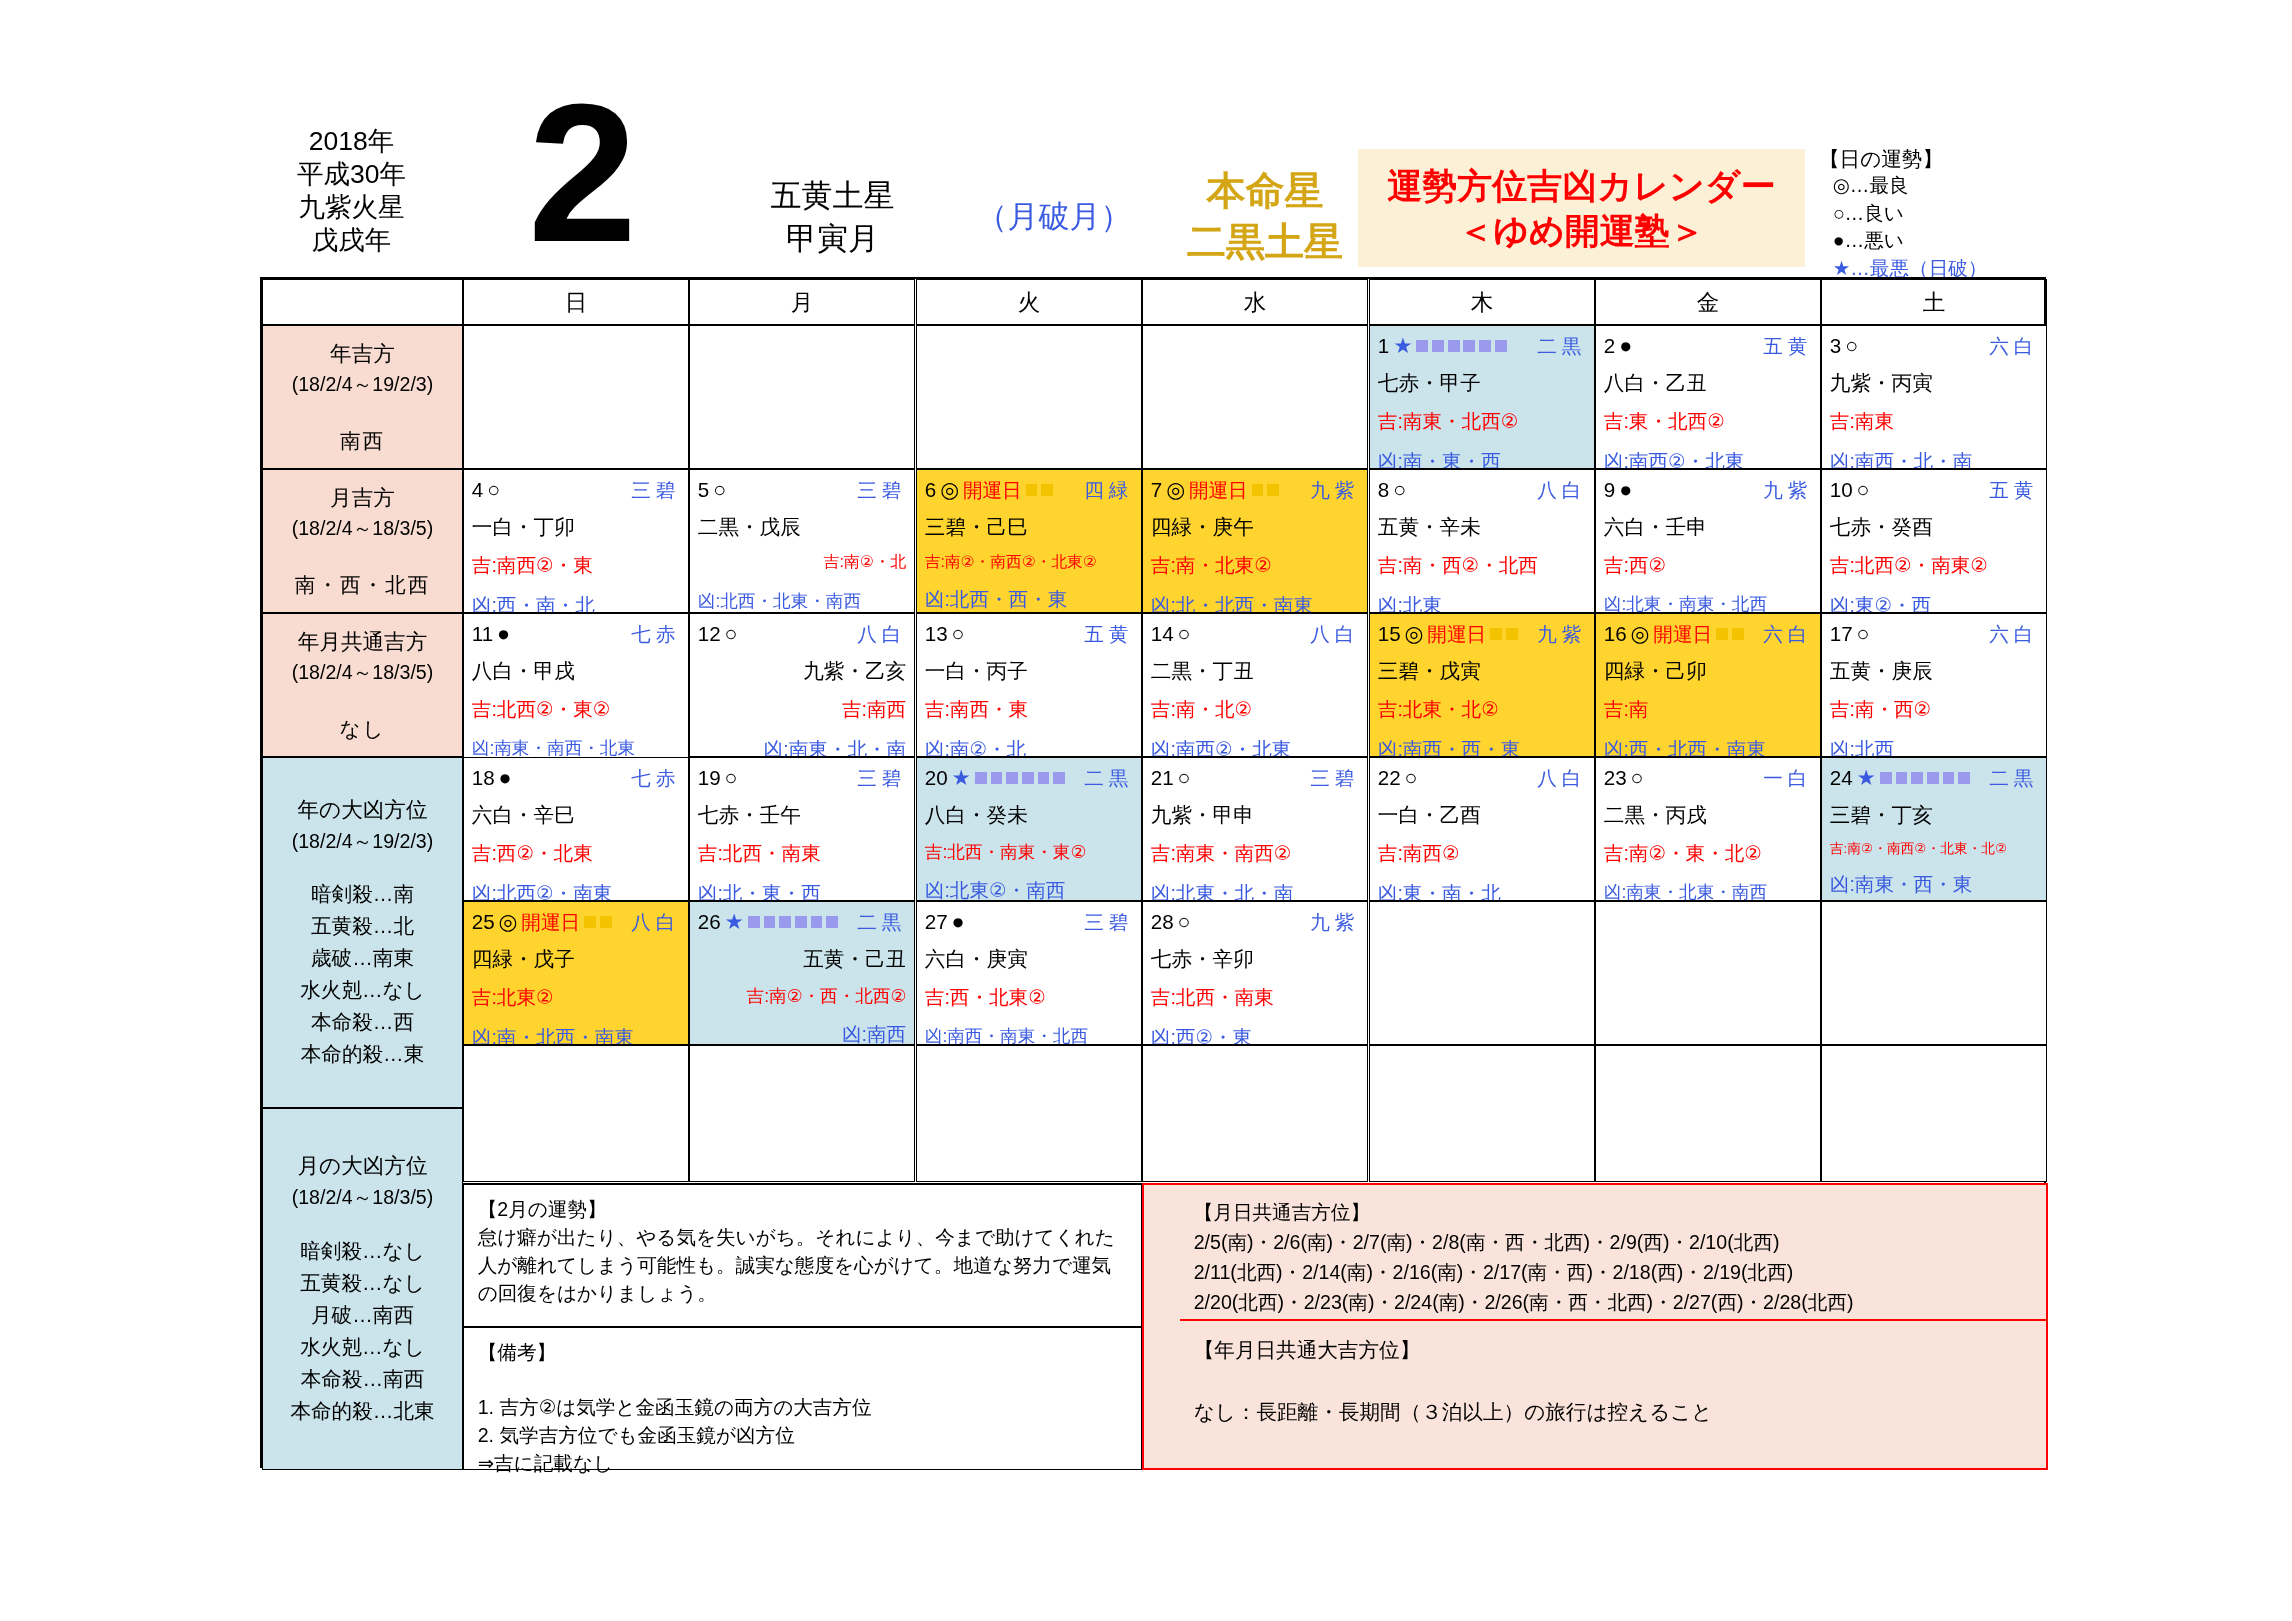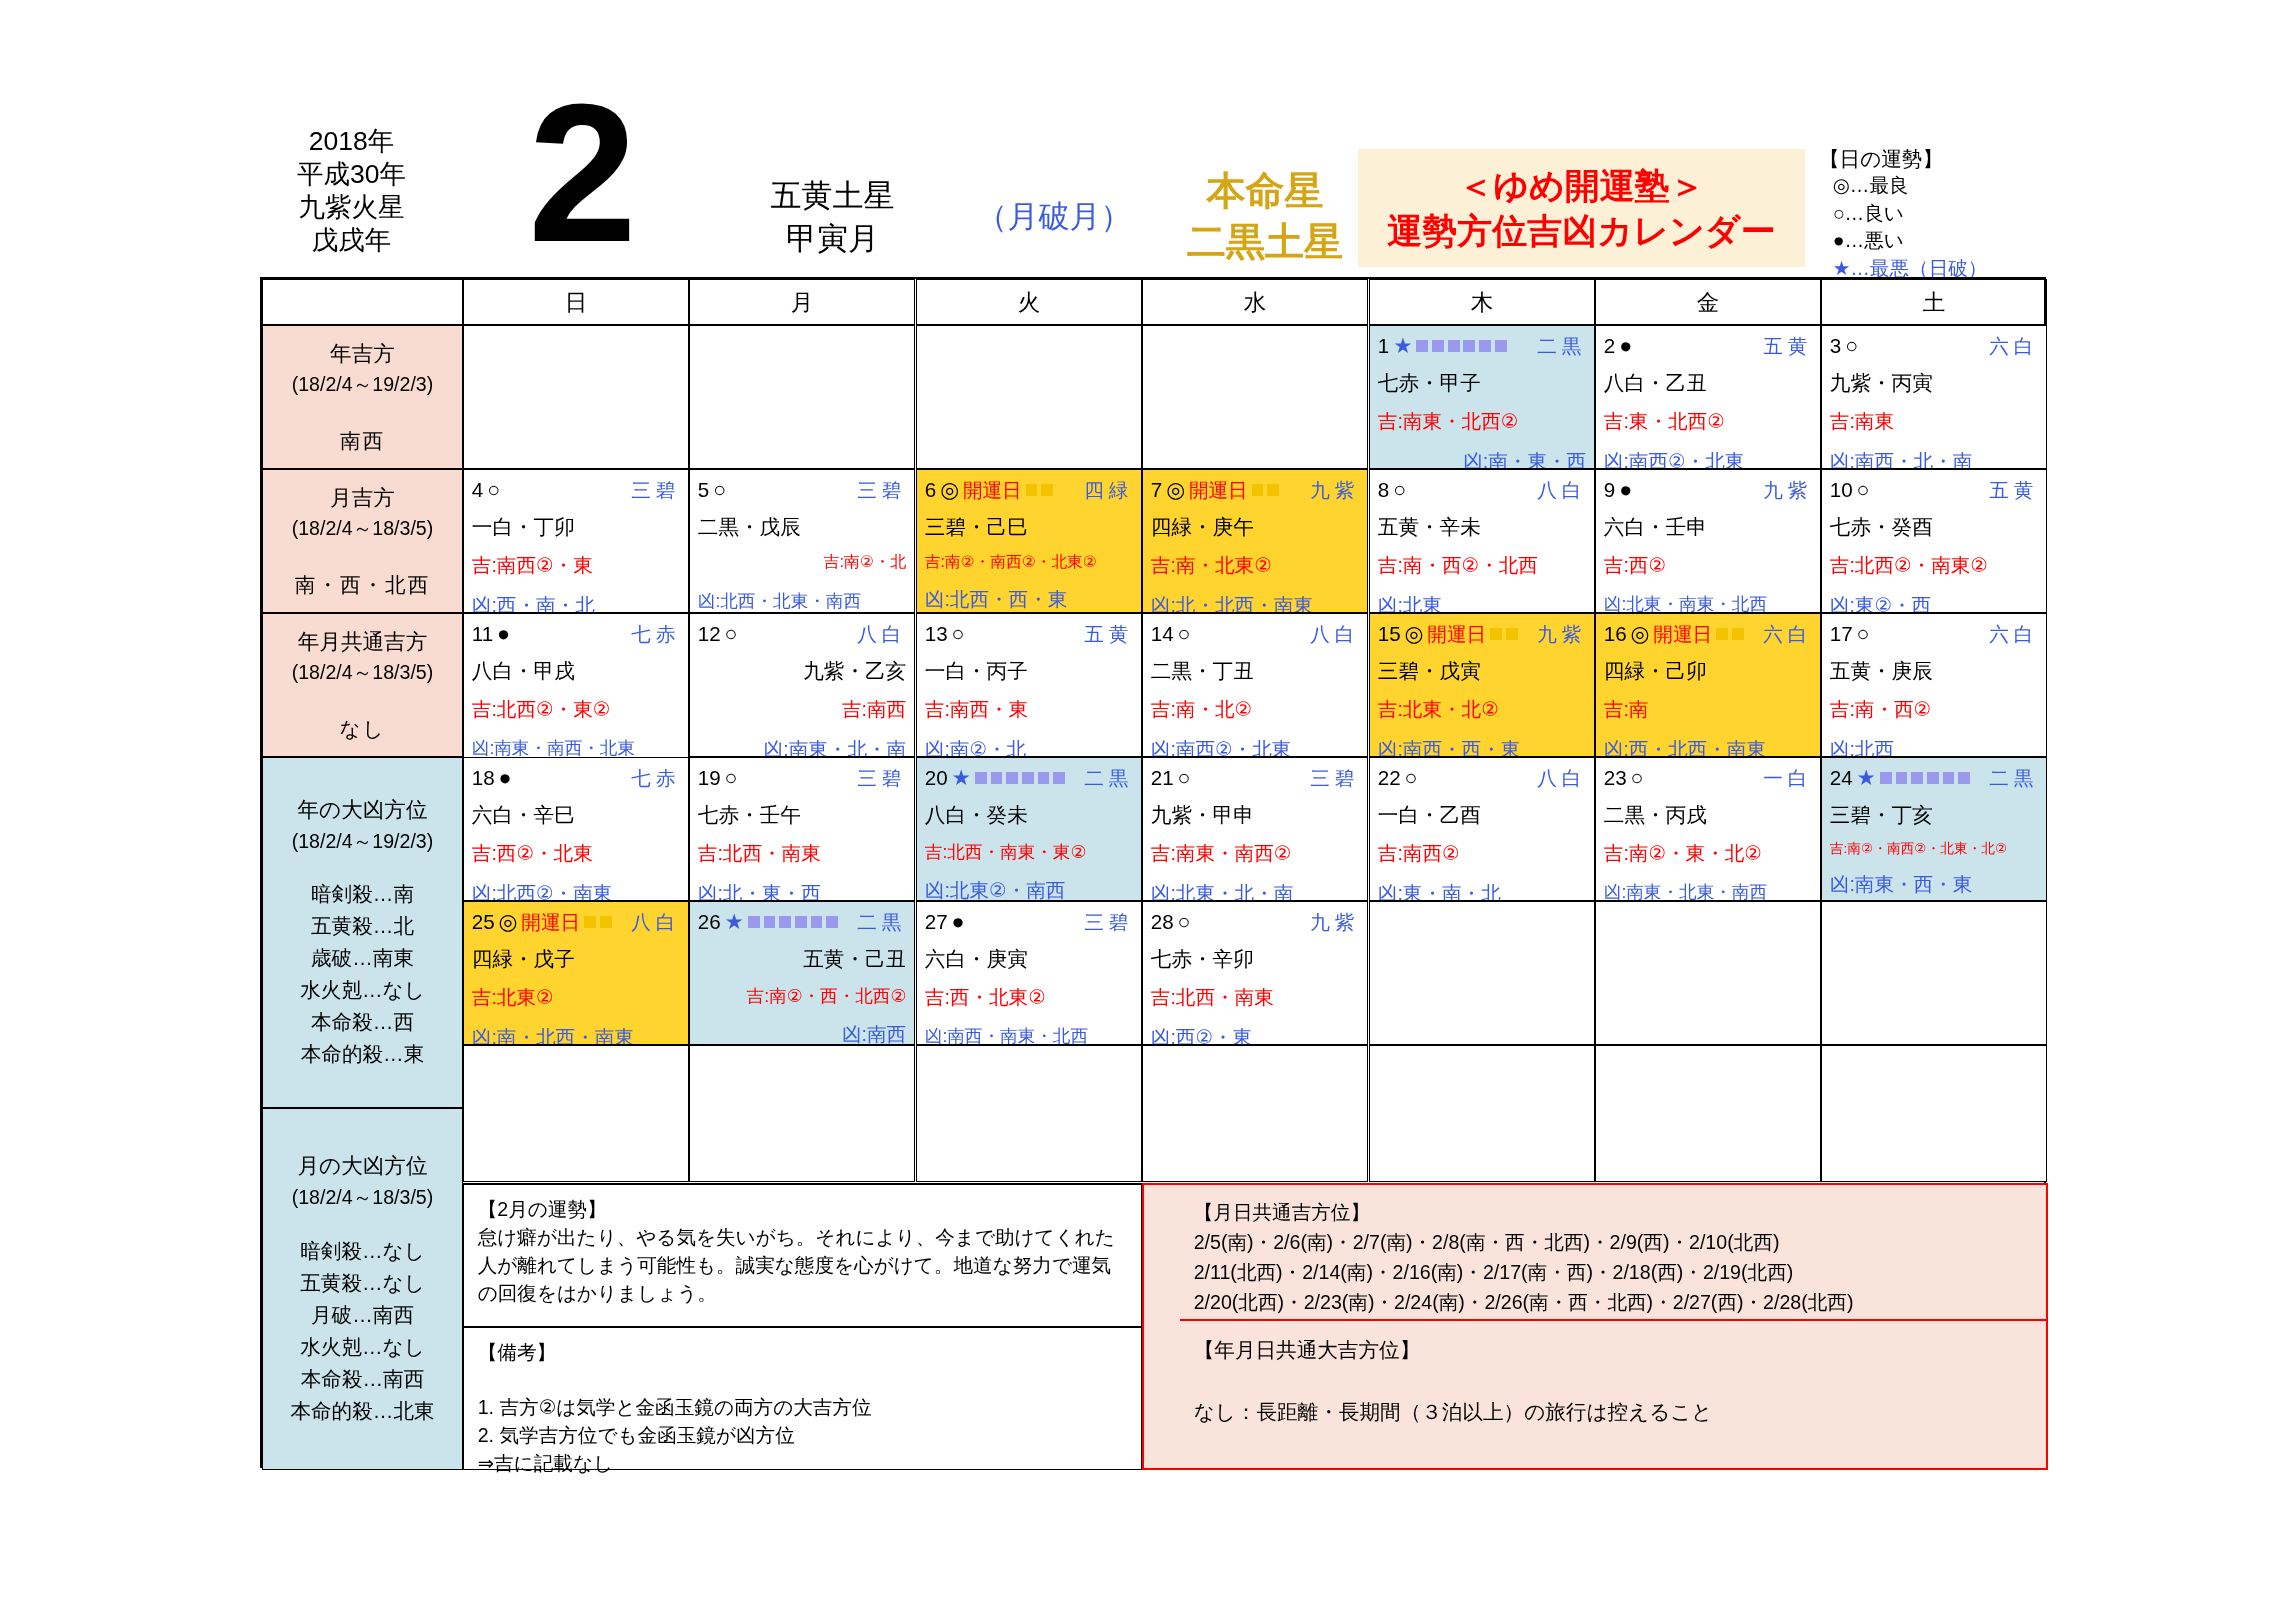--- a/index.html
+++ b/index.html
@@ -91,22 +91,22 @@
   <div class="month-star">
     <div>五黄土星</div>
     <div>甲寅月</div>
   </div>
   <div class="month-note">（月破月）</div>
   <div class="honmei">
     <div>本命星</div>
     <div>二黒土星</div>
   </div>
   <div class="cal-title">
+    <div>運勢方位吉凶カレンダー</div>
     <div>＜ゆめ開運塾＞</div>
-    <div>運勢方位吉凶カレンダー</div>
   </div>
   <div class="legend">
     <div class="lg-title">【日の運勢】</div>
     <div class="lg-item"><span>◎</span><span>…最良</span></div>
     <div class="lg-item"><span>○</span><span>…良い</span></div>
     <div class="lg-item"><span>●</span><span>…悪い</span></div>
     <div class="lg-item blue"><span>★</span><span>…最悪（日破）</span></div>
   </div>
 
   <div id="grid">
@@ -192,21 +192,21 @@
           <span class="sq lav"></span>
           <span class="sq lav"></span>
           <span class="sq lav"></span>
           <span class="sq lav"></span>
           <span class="sq lav"></span>
           <span class="sq lav"></span>
           <span class="star">二黒</span>
         </div>
         <div class="kanshi">七赤・甲子</div>
         <div class="kichi" style="font-size: 19.6px;">吉:南東・北西②</div>
-        <div class="kyo" style="font-size: 19.6px; text-align: right;">凶:南・東・西</div>
+        <div class="kyo" style="font-size: 19.6px;">凶:南・東・西</div>
       </div>
       <div class="dc" style="left: 1333px; top: 46px; width: 226px; height: 144px;">
         <div class="hd">
           <span class="num">2</span>
           <span class="sym">●</span>
           <span class="star">五黄</span>
         </div>
         <div class="kanshi">八白・乙丑</div>
         <div class="kichi" style="font-size: 19.6px;">吉:東・北西②</div>
         <div class="kyo" style="font-size: 19.6px;">凶:南西②・北東</div>

